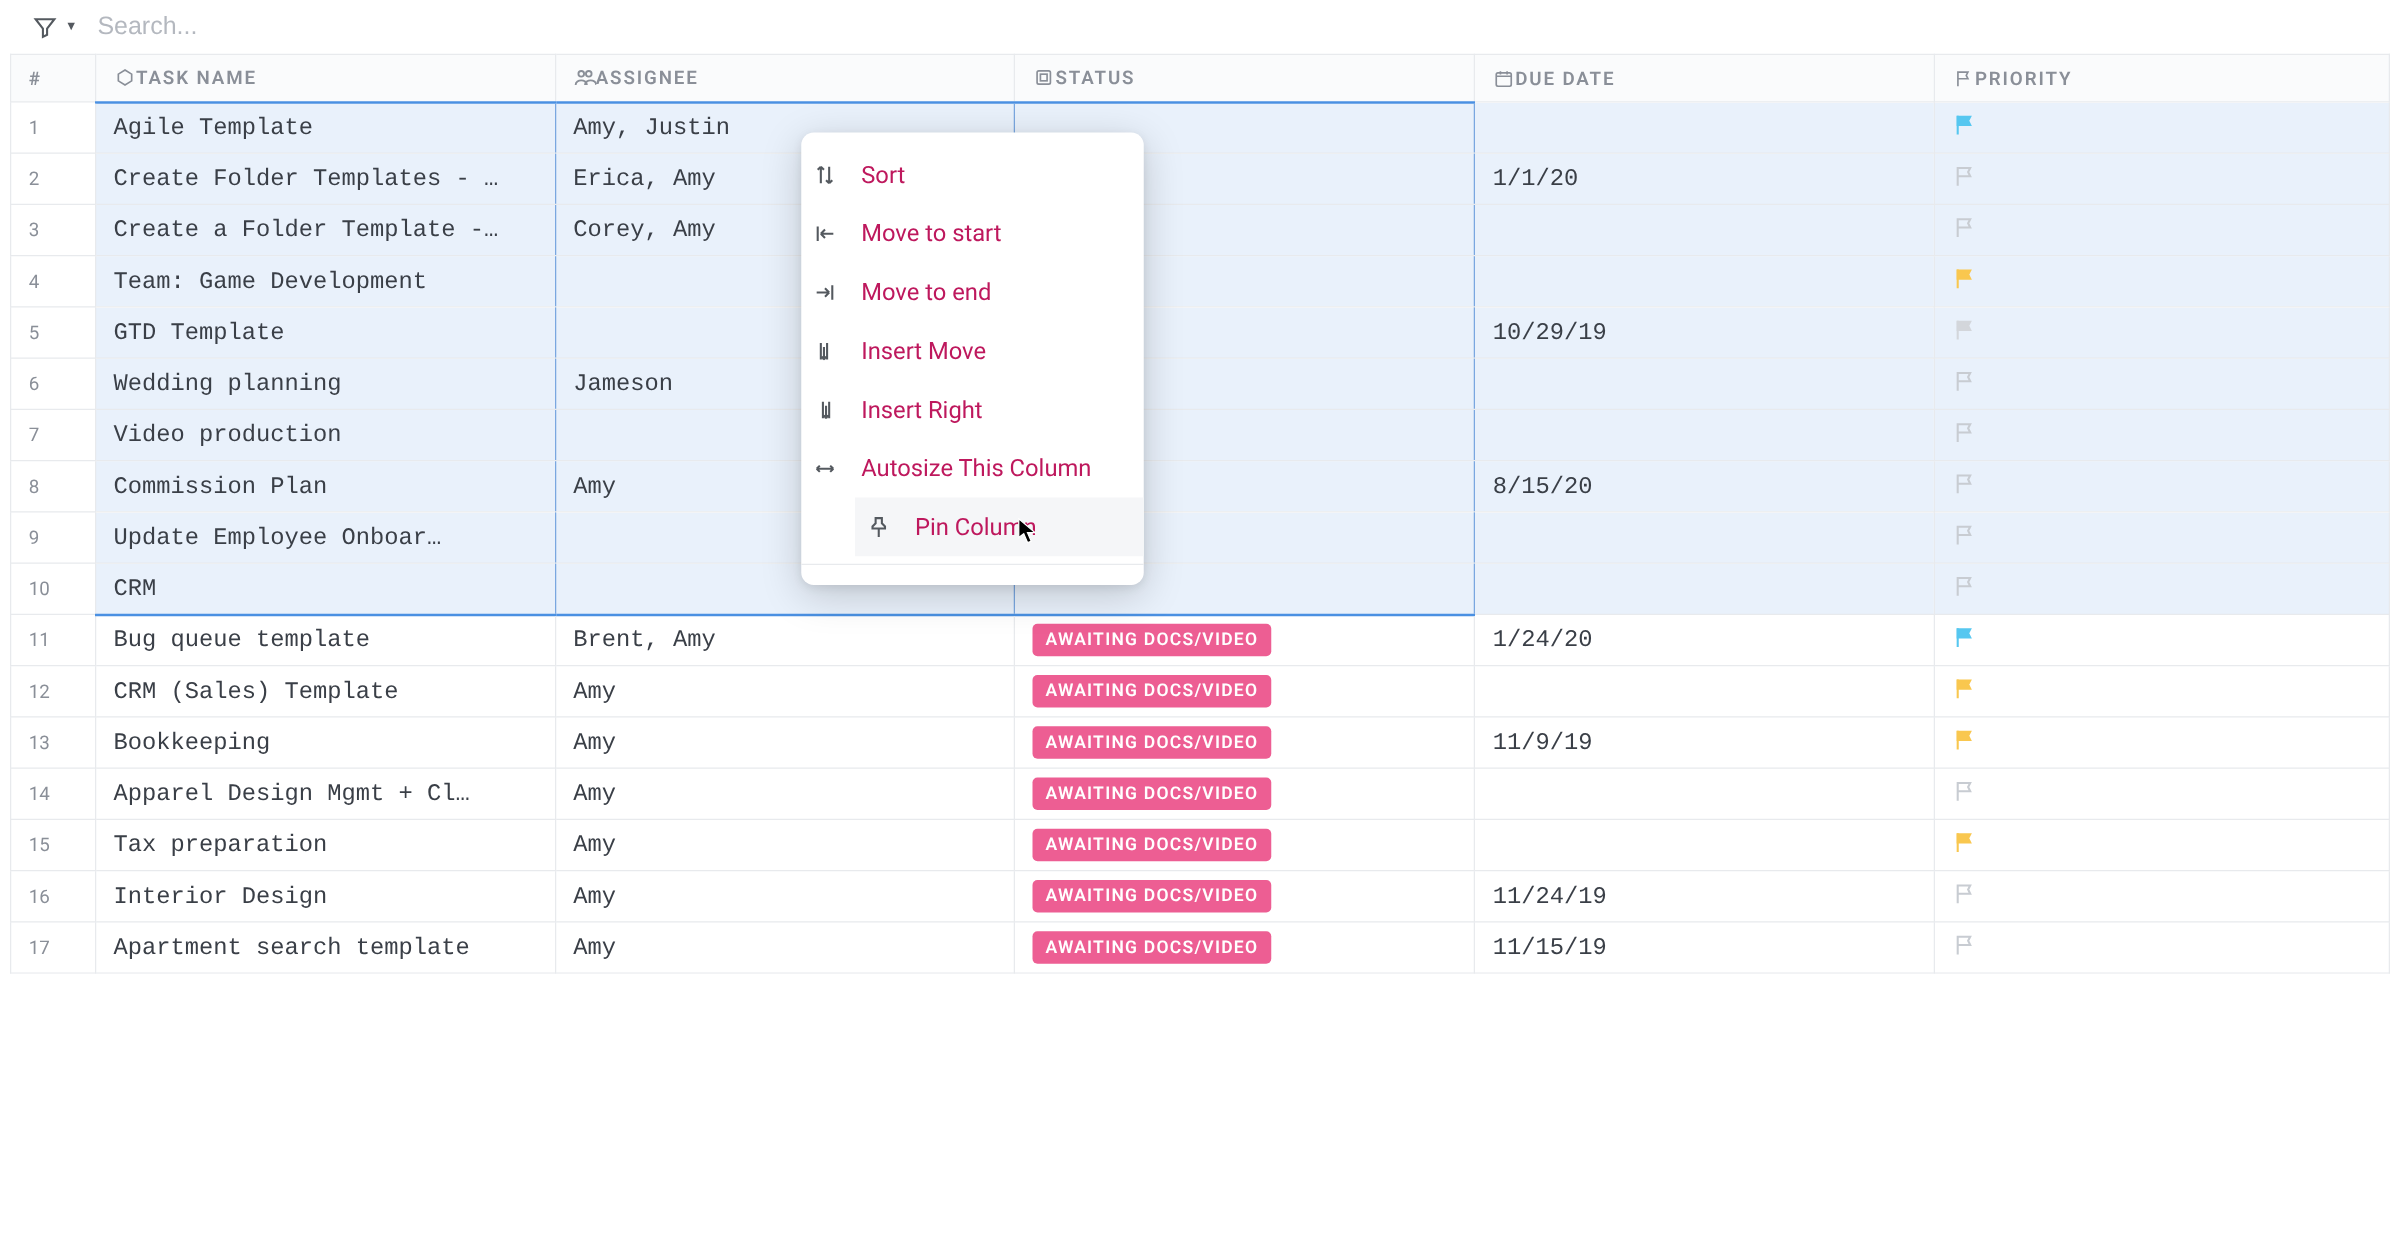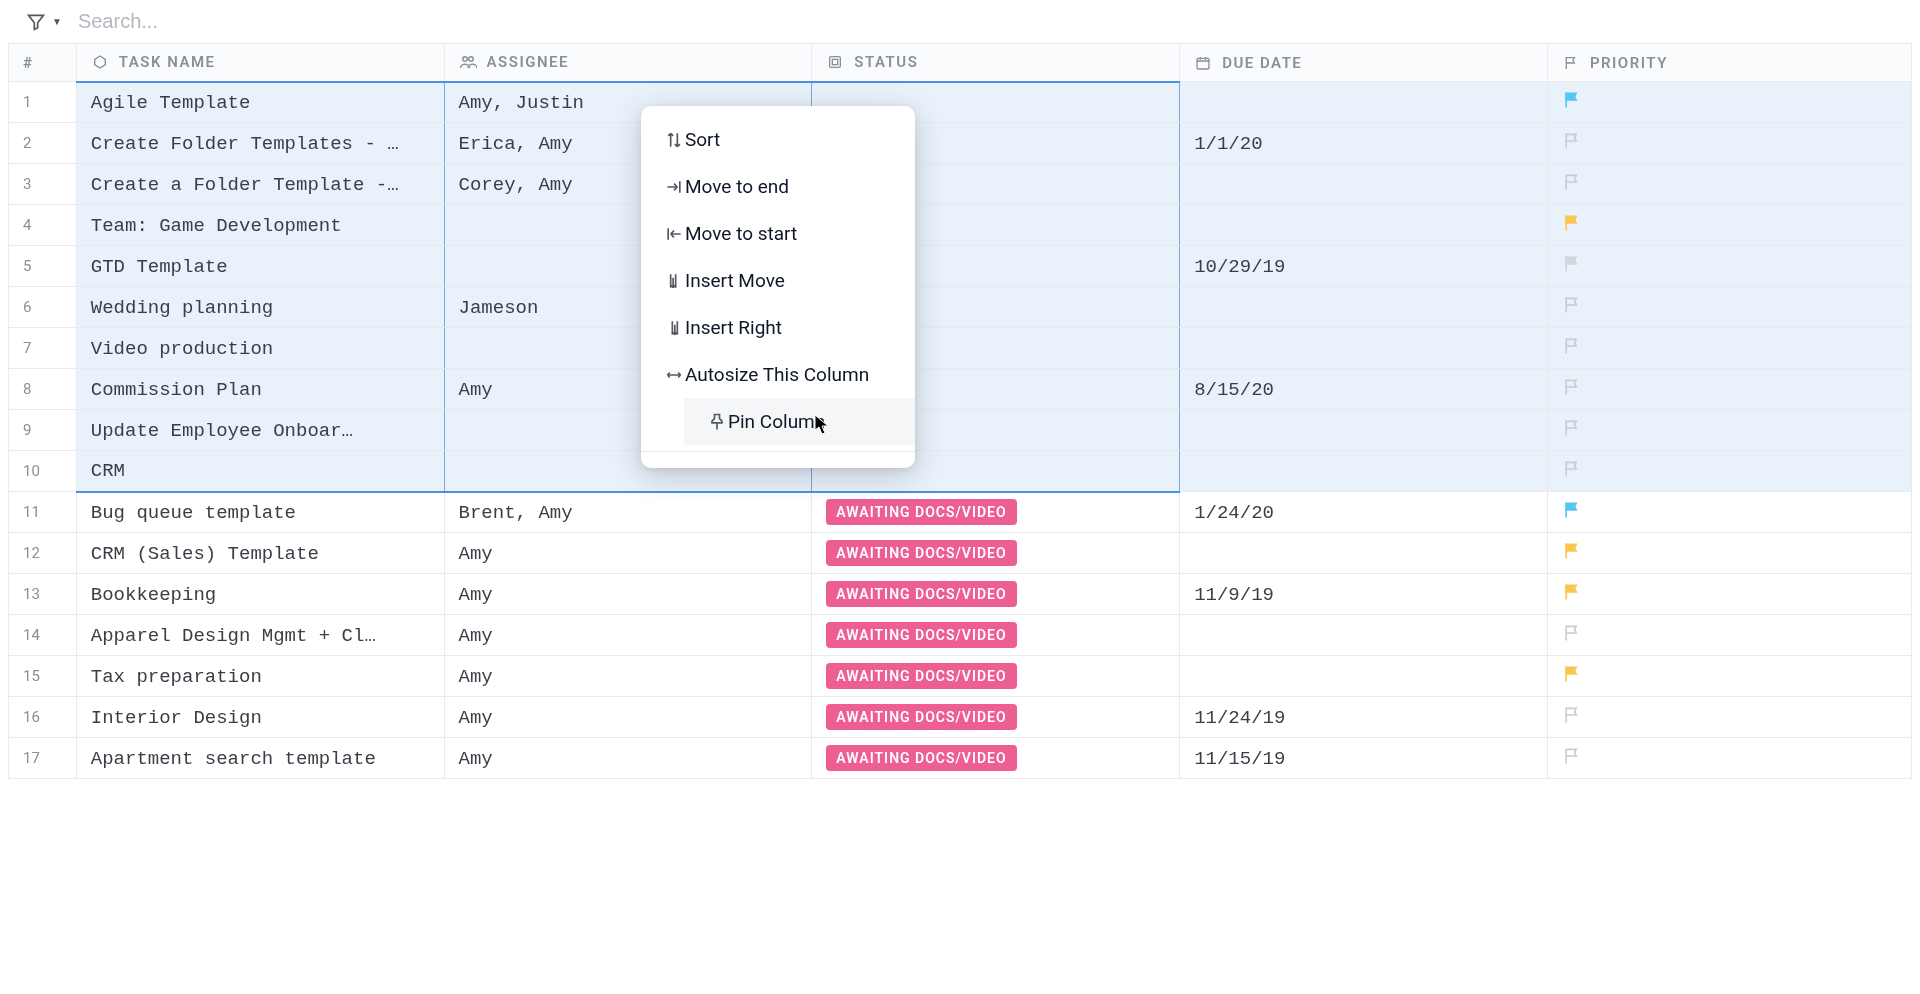--- a/index.html
+++ b/index.html
@@ -74,21 +74,20 @@
   font-size: 15px;
 }
 .col-task { width: 293px; }
 .col-assignee { width: 293px; }
 .col-status { width: 293px; }
 .col-due { width: 293px; }
 .col-priority { width: 290px; }
 .header-cell {
   display: flex;
   align-items: flex-end;
-  gap: 10px;
 }
 .header-icon {
   width: 18px;
   height: 18px;
   display: inline-flex;
   align-items: center;
   justify-content: center;
 }
 tr.selected td {
   background: #e9f1fb;
@@ -136,23 +135,24 @@
   background: #fff;
   border-radius: 10px;
   box-shadow: 0 8px 32px rgba(0,0,0,0.18), 0 2px 8px rgba(0,0,0,0.08);
   padding: 10px 0;
   width: 274px;
   z-index: 100;
 }
 .menu-item {
   display: flex;
   align-items: center;
-  padding: 12px 22px;
+  gap: 18px;
+  padding: 12px 8px;
   font-size: 19px;
-  color: #0f172a;
+  color: #be185d;
   cursor: pointer;
 }
 .menu-divider {
   height: 1px;
   background: #e8eaed;
   margin: 6px 0;
 }
 .menu-icon {
   width: 22px;
   height: 22px;
@@ -438,32 +438,32 @@
     <span class="menu-icon">
       <svg width="20" height="20" viewBox="0 0 24 24" fill="none" stroke="#54595f" stroke-width="2">
           <path d="M8 4v16m0-16l-3 3m3-3l3 3M16 20V4m0 16l-3-3m3 3l3-3"></path>
         </svg>
     </span>
     <span>Sort</span>
   </div>
   <div class="menu-item">
     <span class="menu-icon">
       <svg width="20" height="20" viewBox="0 0 24 24" fill="none" stroke="#54595f" stroke-width="2">
+          <path d="M5 5v14M20 12H8m0 0l4-4m-4 4l4 4"></path>
+        </svg>
+    </span>
+    <span>Move to start</span>
+  </div>
+  <div class="menu-item">
+    <span class="menu-icon">
+      <svg width="20" height="20" viewBox="0 0 24 24" fill="none" stroke="#54595f" stroke-width="2">
           <path d="M19 5v14M4 12h12m0 0l-4-4m4 4l-4 4"></path>
         </svg>
     </span>
     <span>Move to end</span>
-  </div>
-  <div class="menu-item">
-    <span class="menu-icon">
-      <svg width="20" height="20" viewBox="0 0 24 24" fill="none" stroke="#54595f" stroke-width="2">
-          <path d="M5 5v14M20 12H8m0 0l4-4m-4 4l4 4"></path>
-        </svg>
-    </span>
-    <span>Move to start</span>
   </div>
   <div class="menu-item">
     <span class="menu-icon">
       <svg width="20" height="20" viewBox="0 0 24 24" fill="none" stroke="#54595f" stroke-width="2">
           <path d="M8 4v16M14 4v16M11 20V8m0 12l-2-3m2 3l2-3"></path>
         </svg>
     </span>
     <span>Insert Move</span>
   </div>
   <div class="menu-item">

